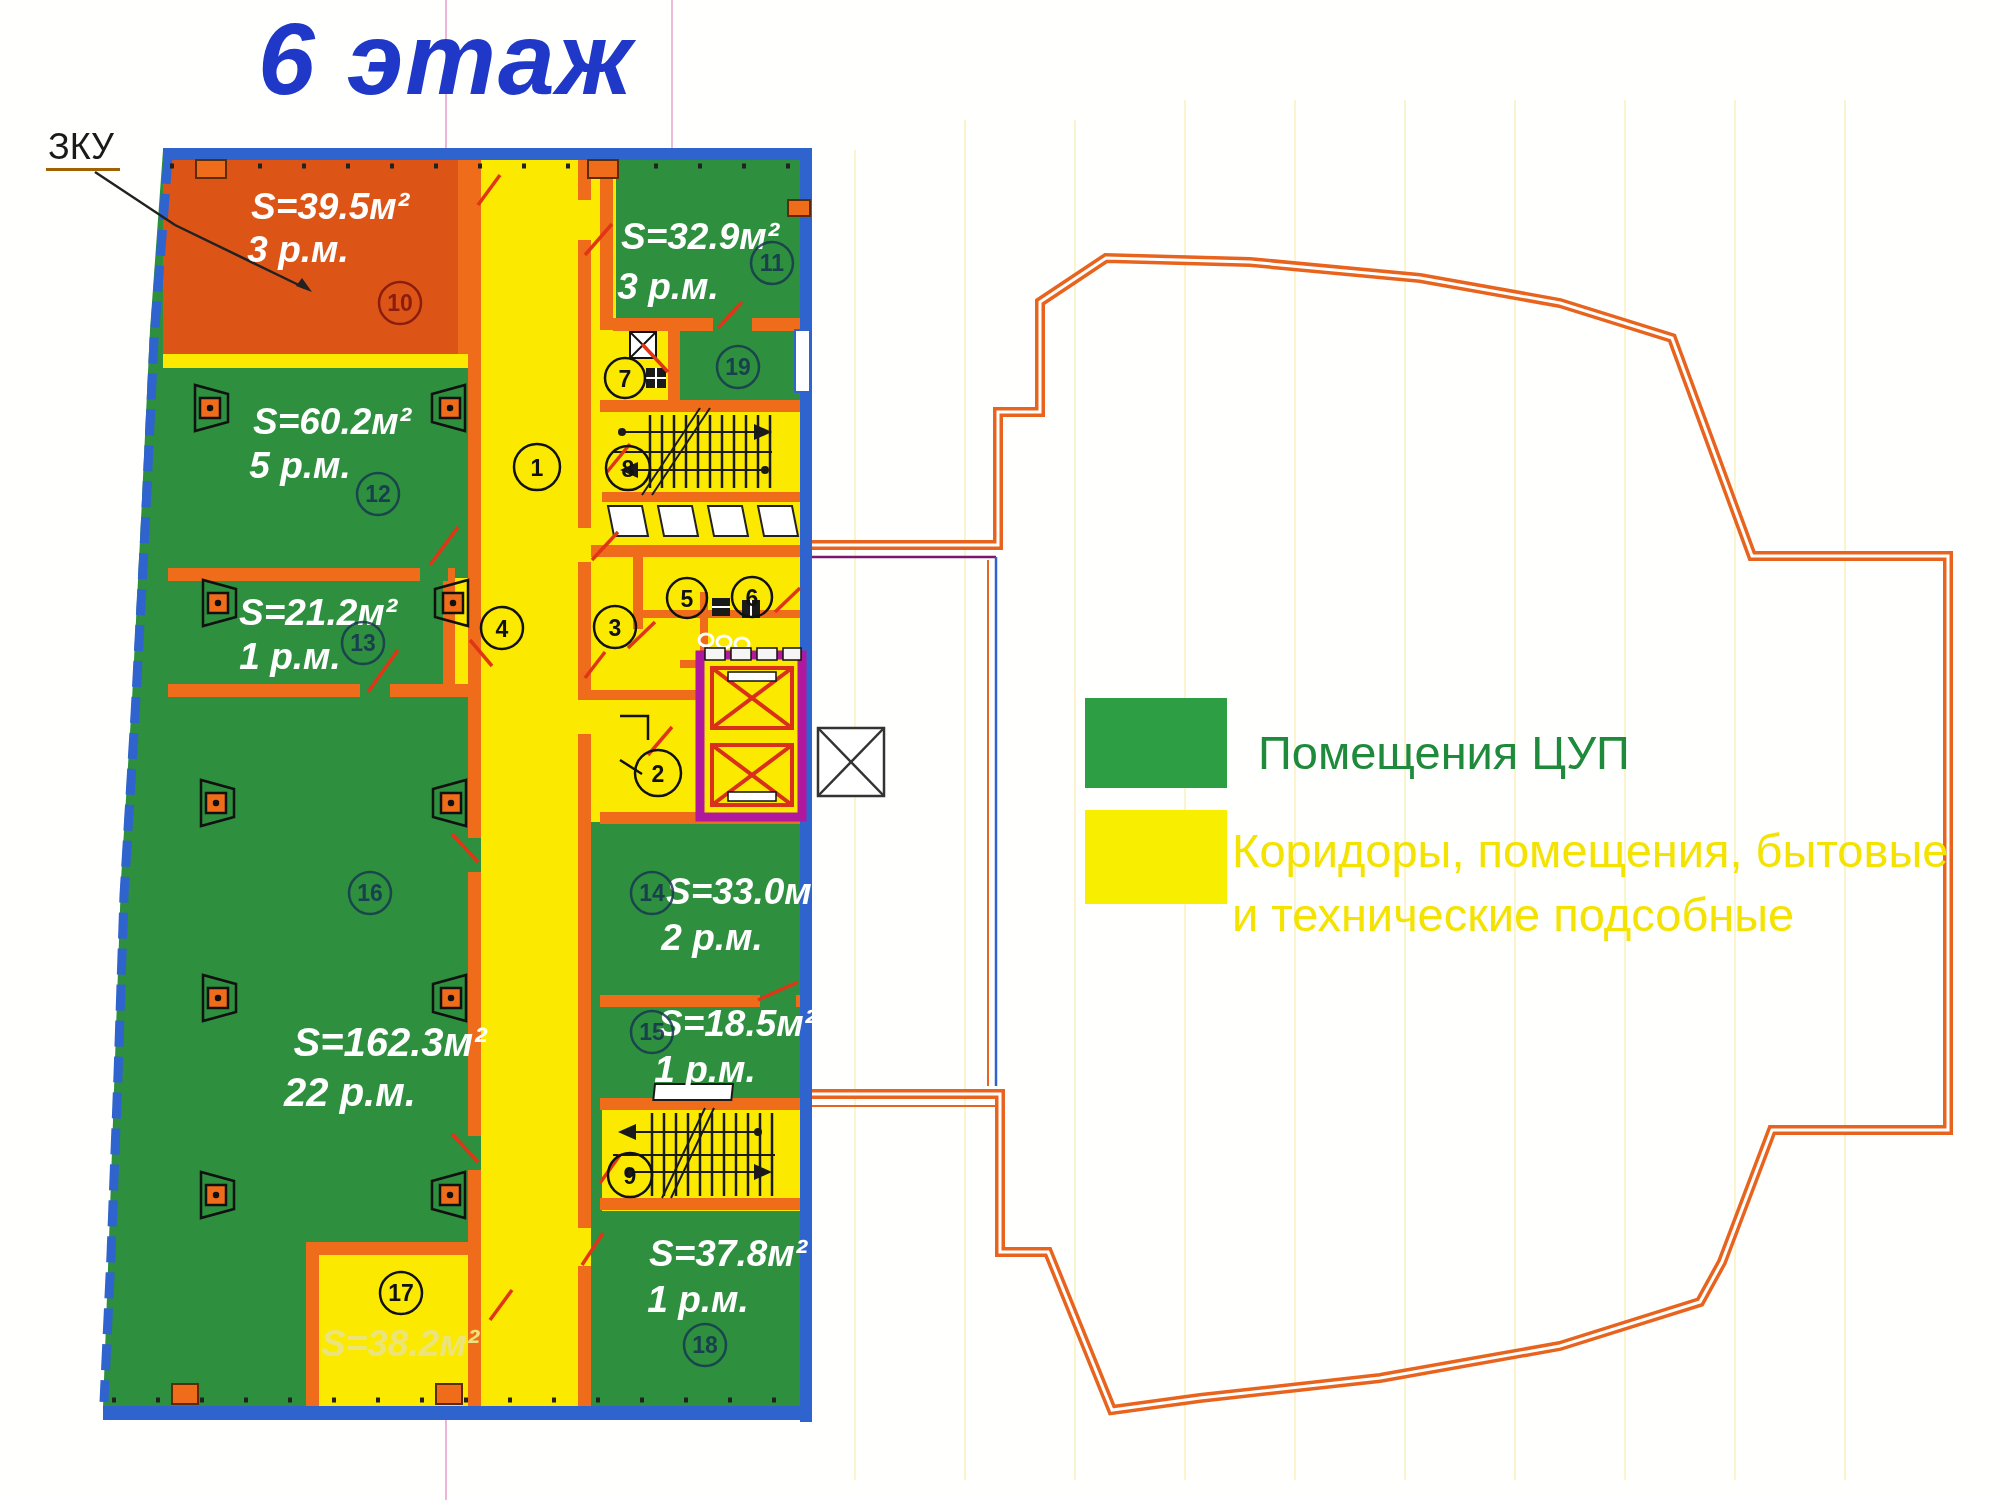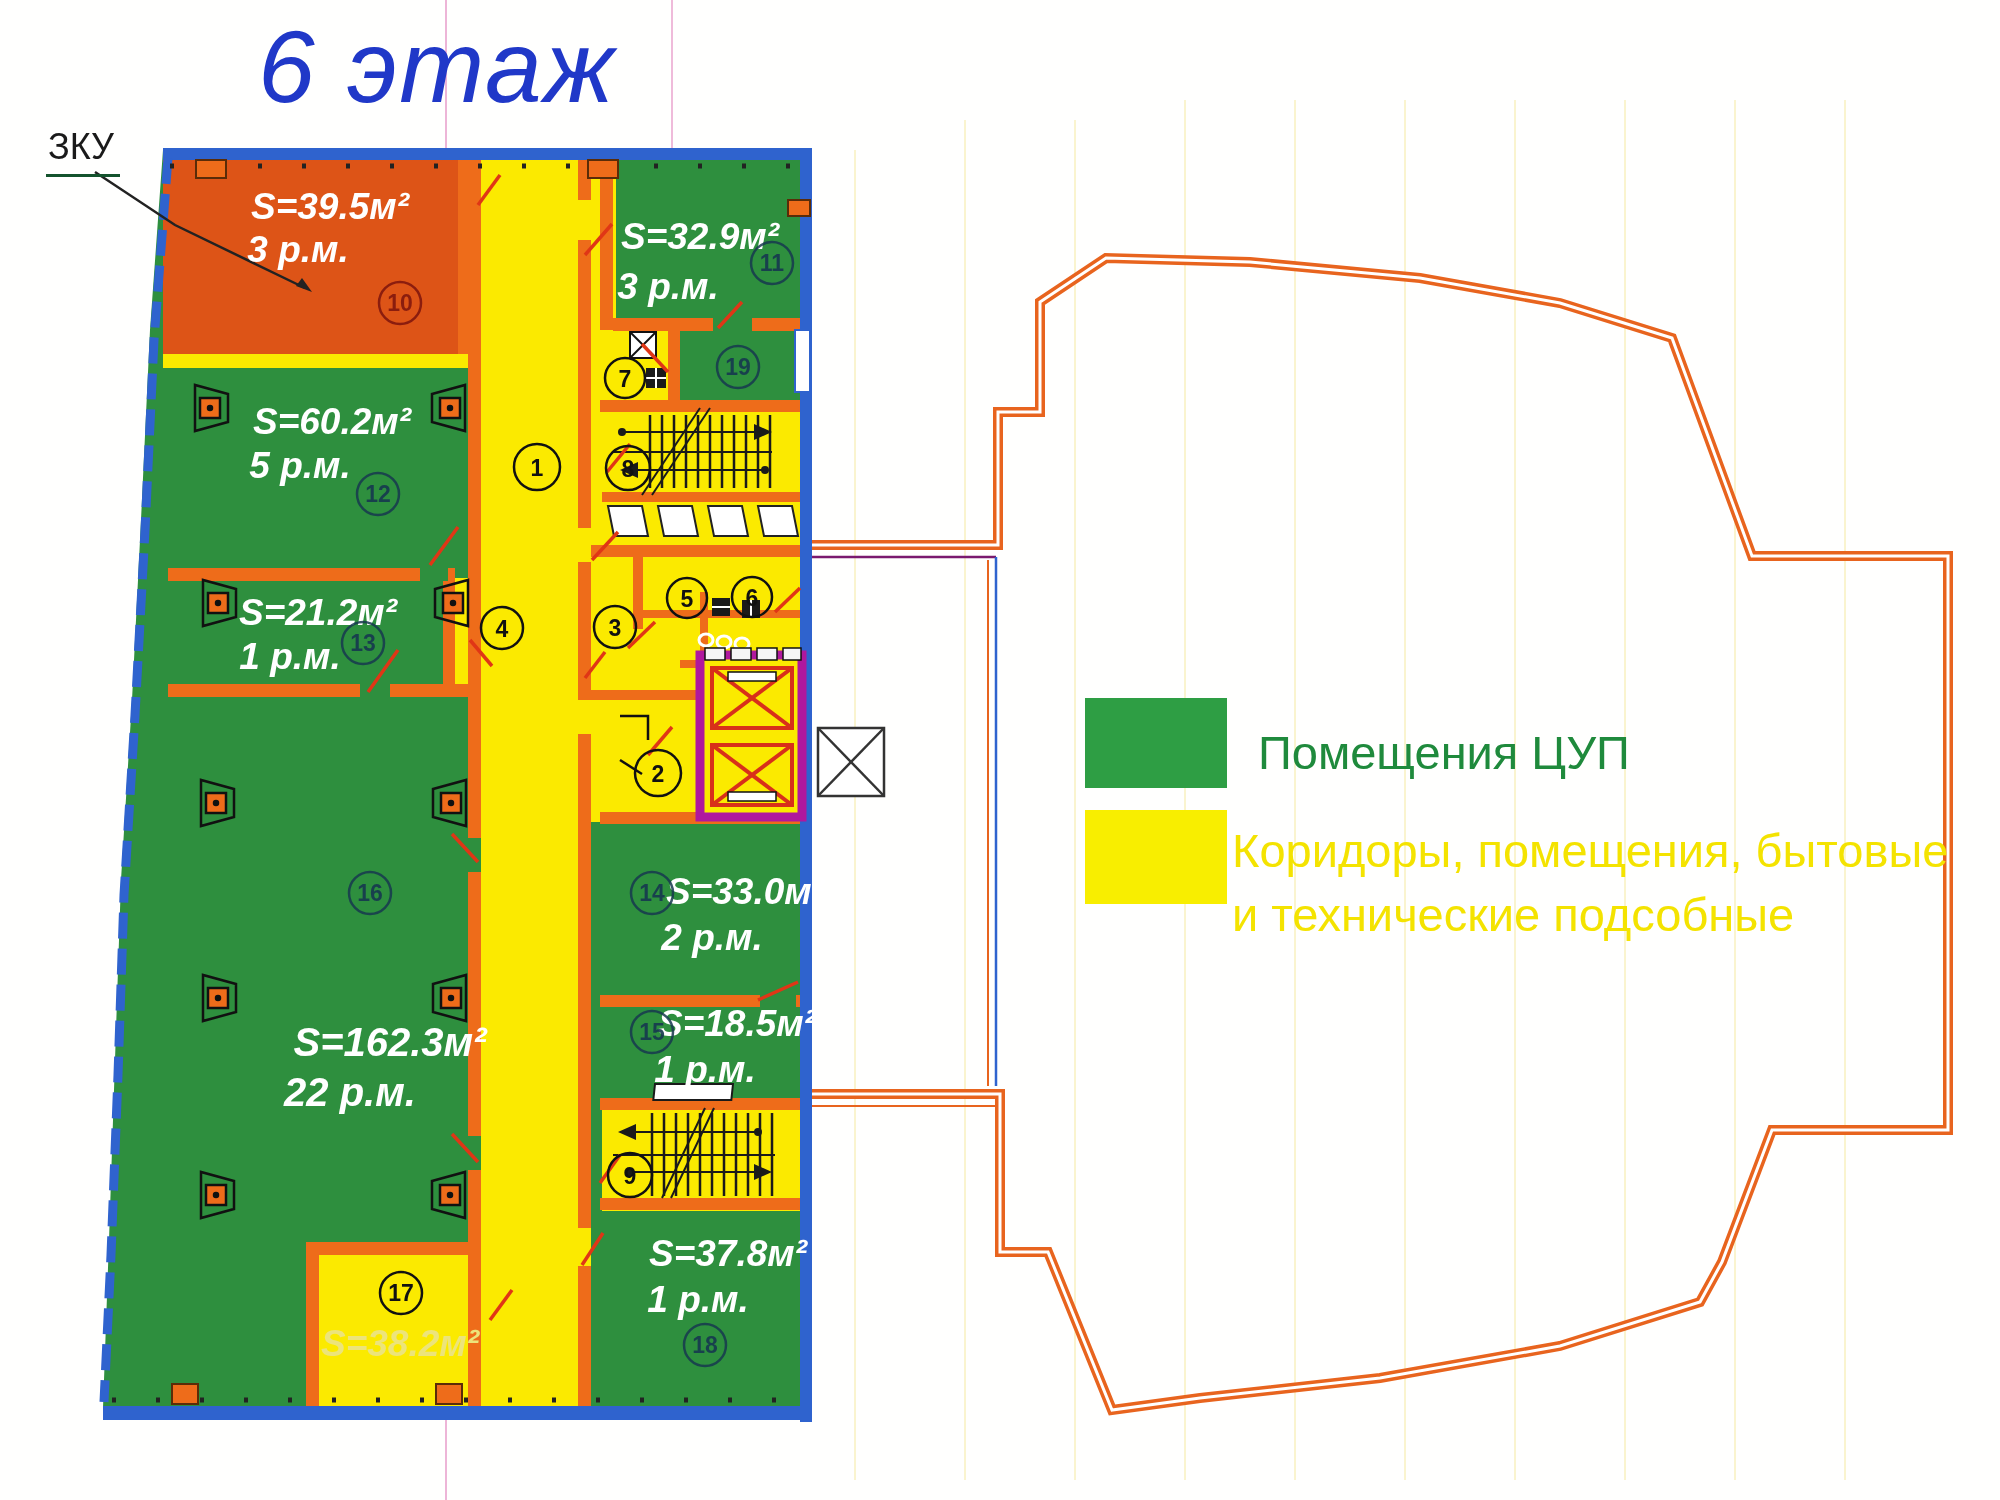--- a/index.html
+++ b/index.html
@@ -1,22 +1,22 @@
 <!DOCTYPE html>
 <html><head>
 <meta charset="utf-8">
 <style>
   html,body{margin:0;padding:0;background:#fffffe;}
   .stage{position:relative;width:2000px;height:1500px;overflow:hidden;
          font-family:"Liberation Sans", sans-serif;}
   svg{position:absolute;left:0;top:0;}
-  .page-title{position:absolute;left:258px;top:12px;font-size:102px;line-height:110px;
-      font-weight:normal;font-style:italic;color:#2038C8;letter-spacing:2px;}
+  .page-title{position:absolute;left:258px;top:4px;font-size:102px;line-height:110px;
+      font-weight:bold;font-style:italic;color:#2038C8;letter-spacing:2px;}
   .zku{position:absolute;left:46px;top:126px;font-size:36px;color:#1a1a1a;
-      border-bottom:3px solid #14532d;padding:0 6px 6px 2px;}
+      border-bottom:3px solid #a16207;padding:0 6px 0 2px;}
   .legend-swatch{position:absolute;width:142px;}
   .legend-label{position:absolute;font-size:47px;line-height:64px;margin-top:13px;}
   
   text{font-family:"Liberation Sans", sans-serif;}
   .arealbl{font-size:37px;font-weight:bold;font-style:italic;fill:#ffffff;}
   .arealbl-big{font-size:40px;font-weight:bold;font-style:italic;fill:#ffffff;}
   .arealbl-y{font-size:37px;font-weight:bold;font-style:italic;fill:#ece47b;}
   .circnum{font-size:23px;font-weight:bold;}
   .circ-green{stroke:#16384f;fill:none;stroke-width:2.5;opacity:0.85;}
   .num-green{fill:#16384f;opacity:0.9;}

